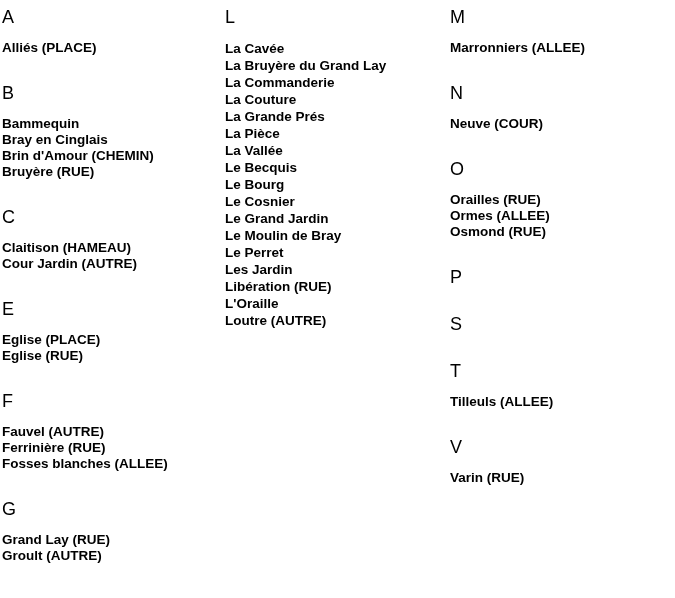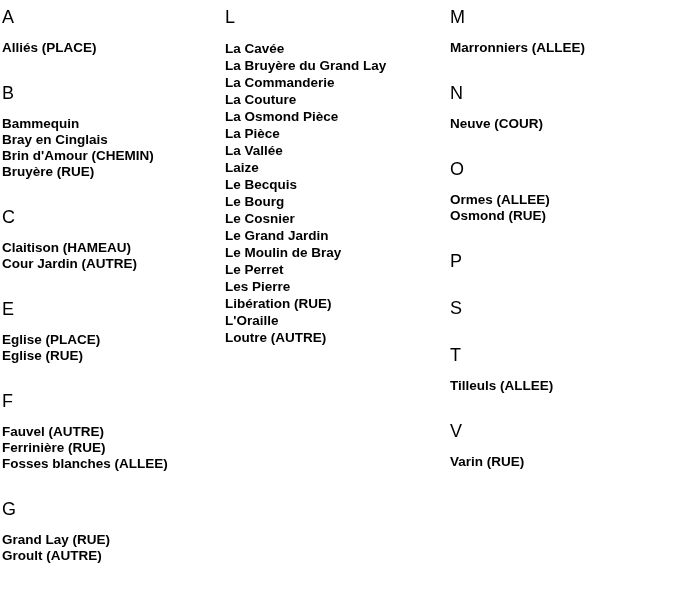--- a/index.html
+++ b/index.html
@@ -88,31 +88,30 @@
   </div>
 
   <div class="col col-mid">
     <div class="section">
       <div class="letter-heading">L</div>
       <div class="entries">
         <div class="entry">La Cavée</div>
         <div class="entry">La Bruyère du Grand Lay</div>
         <div class="entry">La Commanderie</div>
         <div class="entry">La Couture</div>
-        <div class="entry">La Osmond Pièce</div>
+        <div class="entry">La Grande Prés</div>
         <div class="entry">La Pièce</div>
         <div class="entry">La Vallée</div>
-        <div class="entry">Laize</div>
         <div class="entry">Le Becquis</div>
         <div class="entry">Le Bourg</div>
         <div class="entry">Le Cosnier</div>
         <div class="entry">Le Grand Jardin</div>
         <div class="entry">Le Moulin de Bray</div>
         <div class="entry">Le Perret</div>
-        <div class="entry">Les Pierre</div>
+        <div class="entry">Les Jardin</div>
         <div class="entry">Libération (RUE)</div>
         <div class="entry">L'Oraille</div>
         <div class="entry">Loutre (AUTRE)</div>
       </div>
     </div>
   </div>
 
   <div class="col col-right">
     <div class="section">
       <div class="letter-heading">M</div>
@@ -122,20 +121,21 @@
     </div>
     <div class="section">
       <div class="letter-heading">N</div>
       <div class="entries">
         <div class="entry">Neuve (COUR)</div>
       </div>
     </div>
     <div class="section">
       <div class="letter-heading">O</div>
       <div class="entries">
+        <div class="entry">Orailles (RUE)</div>
         <div class="entry">Ormes (ALLEE)</div>
         <div class="entry">Osmond (RUE)</div>
       </div>
     </div>
     <div class="section">
       <div class="letter-heading">P</div>
     </div>
     <div class="section">
       <div class="letter-heading">S</div>
     </div>

